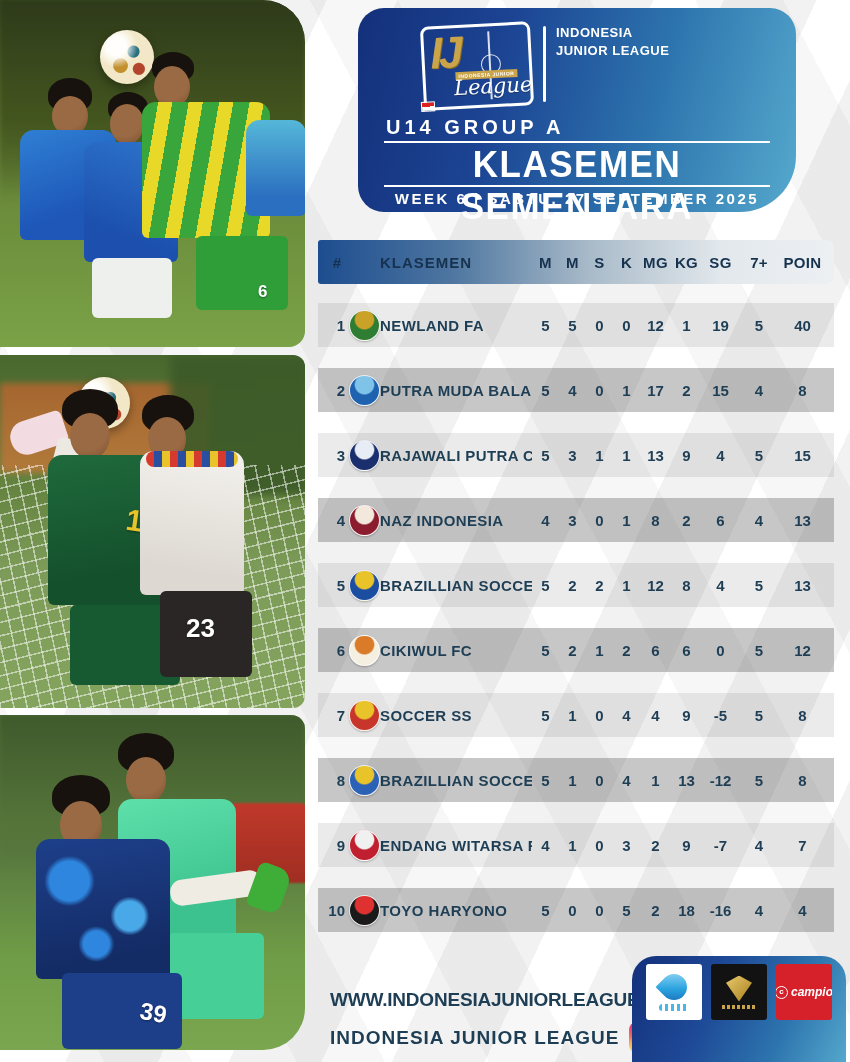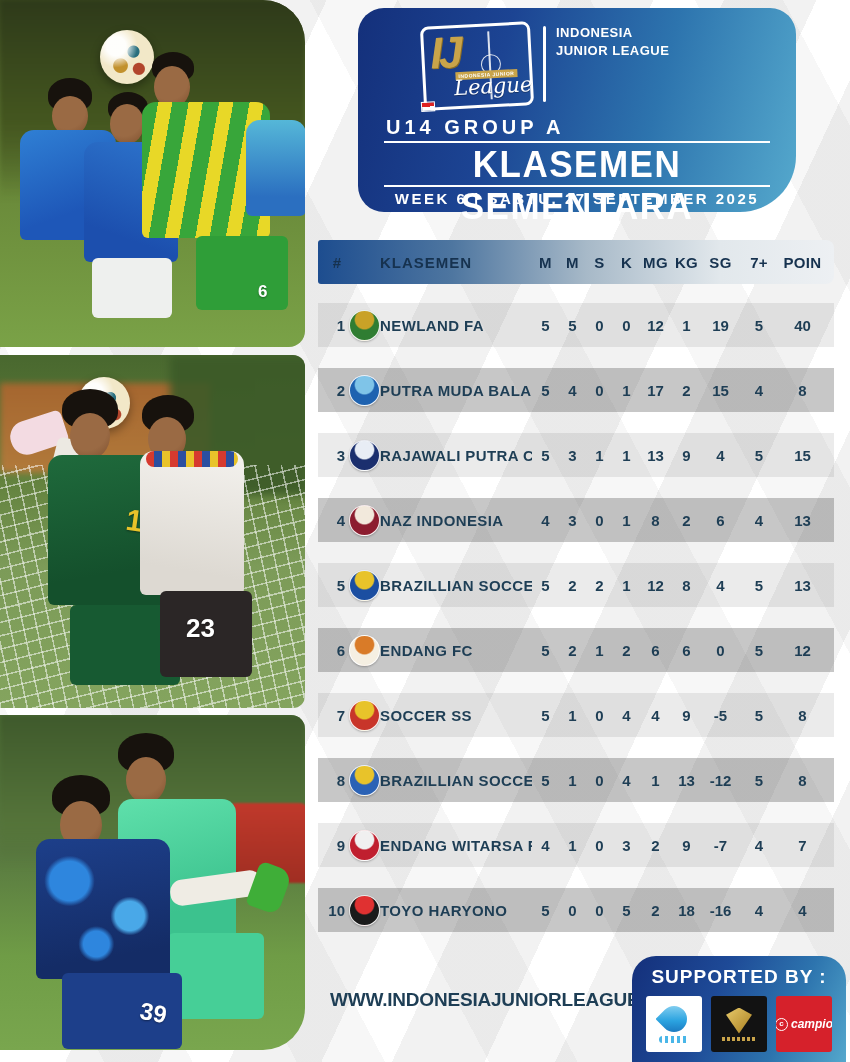--- a/index.html
+++ b/index.html
@@ -290,21 +290,21 @@
       <span class="num">4</span>
       <span class="num">5</span>
       <span class="num">13</span>
     </div>
 
     <div class="trow tgrid even">
       <span class="rank">6</span>
       <span class="logoc">
           <span class="logodot" style="background: radial-gradient(circle at 50% 30%, rgb(217, 123, 40) 0px, rgb(217, 123, 40) 36%, rgb(245, 239, 226) 42%);"></span>
         </span>
-      <span class="team">ENDANG FC</span>
+      <span class="team">CIKIWUL FC</span>
       <span class="num">5</span>
       <span class="num">2</span>
       <span class="num">1</span>
       <span class="num">2</span>
       <span class="num">6</span>
       <span class="num">6</span>
       <span class="num">0</span>
       <span class="num">5</span>
       <span class="num">12</span>
     </div>
@@ -385,23 +385,43 @@
           <g fill="none" stroke="#fff" stroke-width="1.6">
             <circle cx="10" cy="10" r="8"></circle>
             <ellipse cx="10" cy="10" rx="3.6" ry="8"></ellipse>
             <line x1="2" y1="10" x2="18" y2="10"></line>
             <line x1="3" y1="5.5" x2="17" y2="5.5"></line>
             <line x1="3" y1="14.5" x2="17" y2="14.5"></line>
           </g>
         </svg>
     </span>
   </div>
+  <div class="acct-line">
+    <span>INDONESIA JUNIOR LEAGUE</span>
+    <span class="sicon insta">
+      <svg width="19" height="19" viewBox="0 0 19 19">
+          <g fill="none" stroke="#fff" stroke-width="1.7">
+            <rect x="1.5" y="1.5" width="16" height="16" rx="4.5"></rect>
+            <circle cx="9.5" cy="9.5" r="4"></circle>
+            <circle cx="14.6" cy="4.4" r="1" fill="#fff" stroke="none"></circle>
+          </g>
+        </svg>
+    </span>
+    <span class="sicon tiktok">
+        <span>♪</span>
+      </span>
+    <span class="sicon youtube">
+      <svg width="18" height="14" viewBox="0 0 18 14">
+          <rect x="0" y="0" width="18" height="14" rx="4" fill="#fff"></rect>
+          <polygon points="7,3.5 12.5,7 7,10.5" fill="#e62117"></polygon>
+        </svg>
+    </span>
+  </div>
 
   <div class="supported">
-    <div class="title">SUPPORTED BY :</div>
     <div class="sponsors">
       <div class="spon spon1">
         <div class="drop"></div>
         <div class="dropscript"></div>
       </div>
       <div class="spon spon2">
         <div class="gem"></div>
         <div class="gemtext"></div>
       </div>
       <div class="spon spon3">

